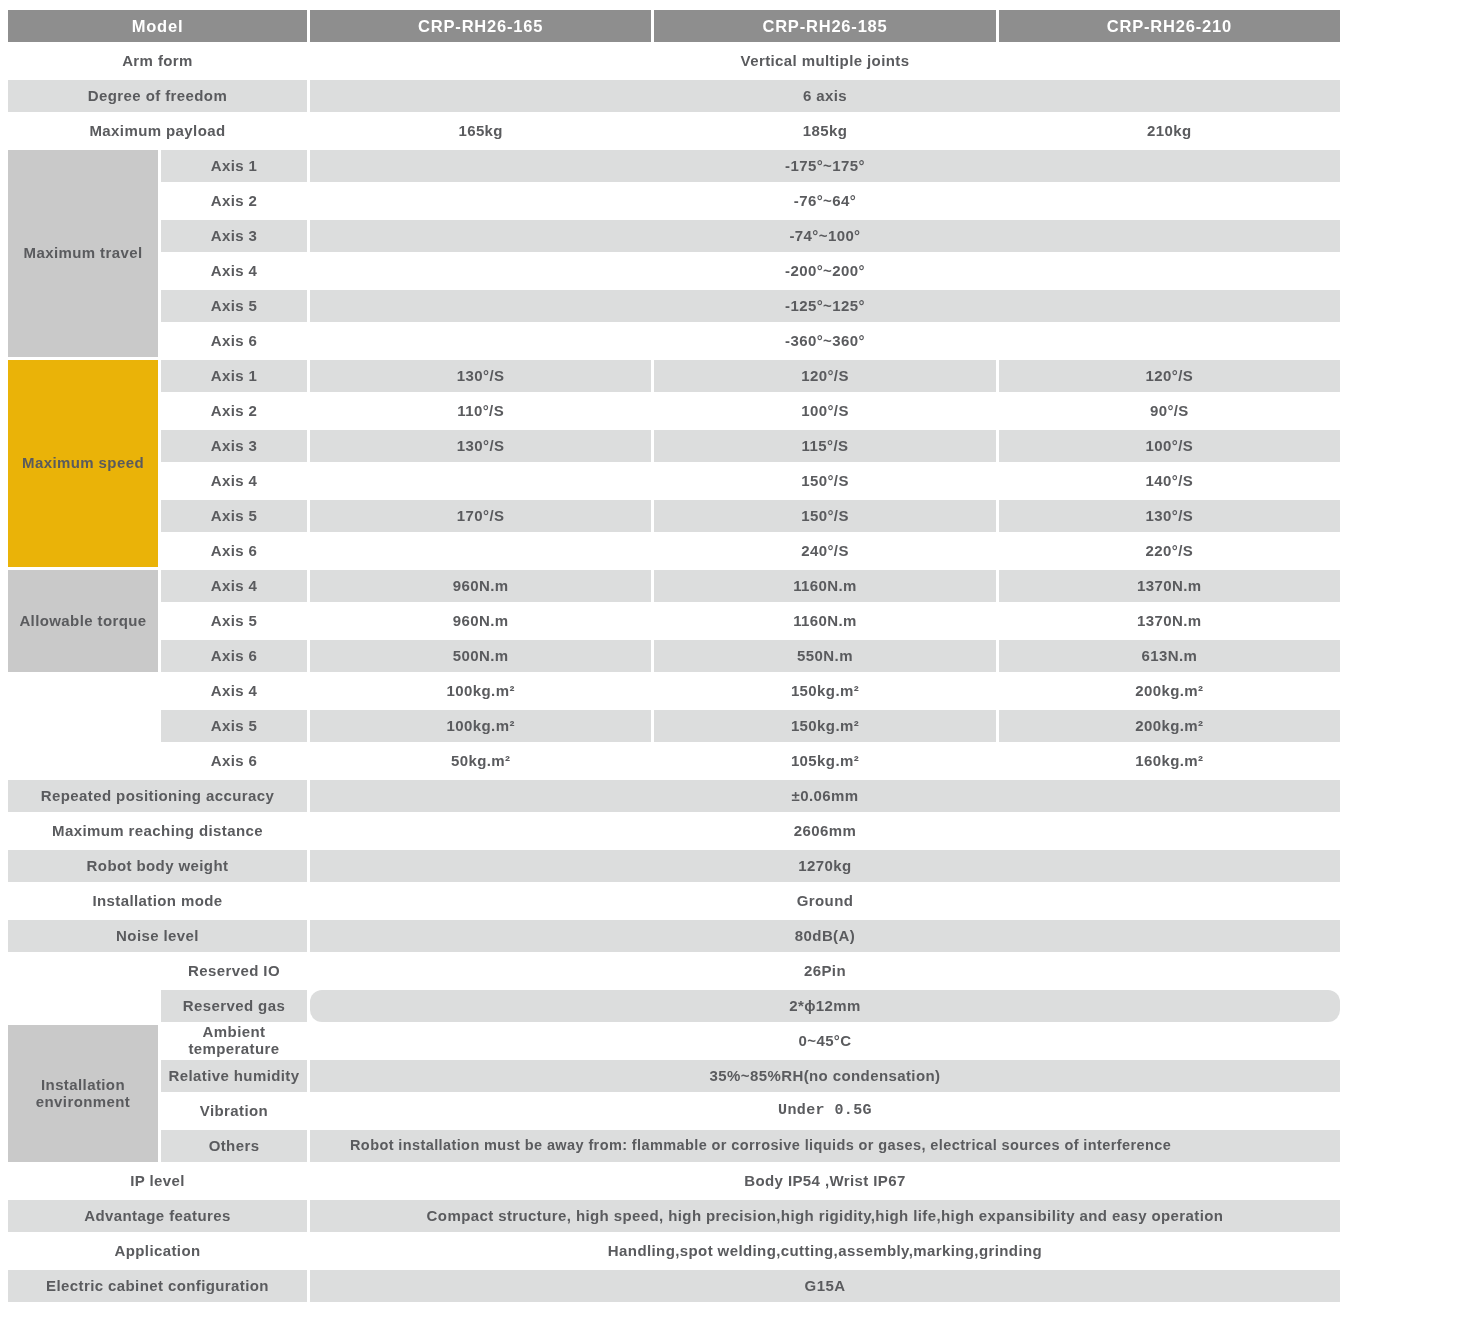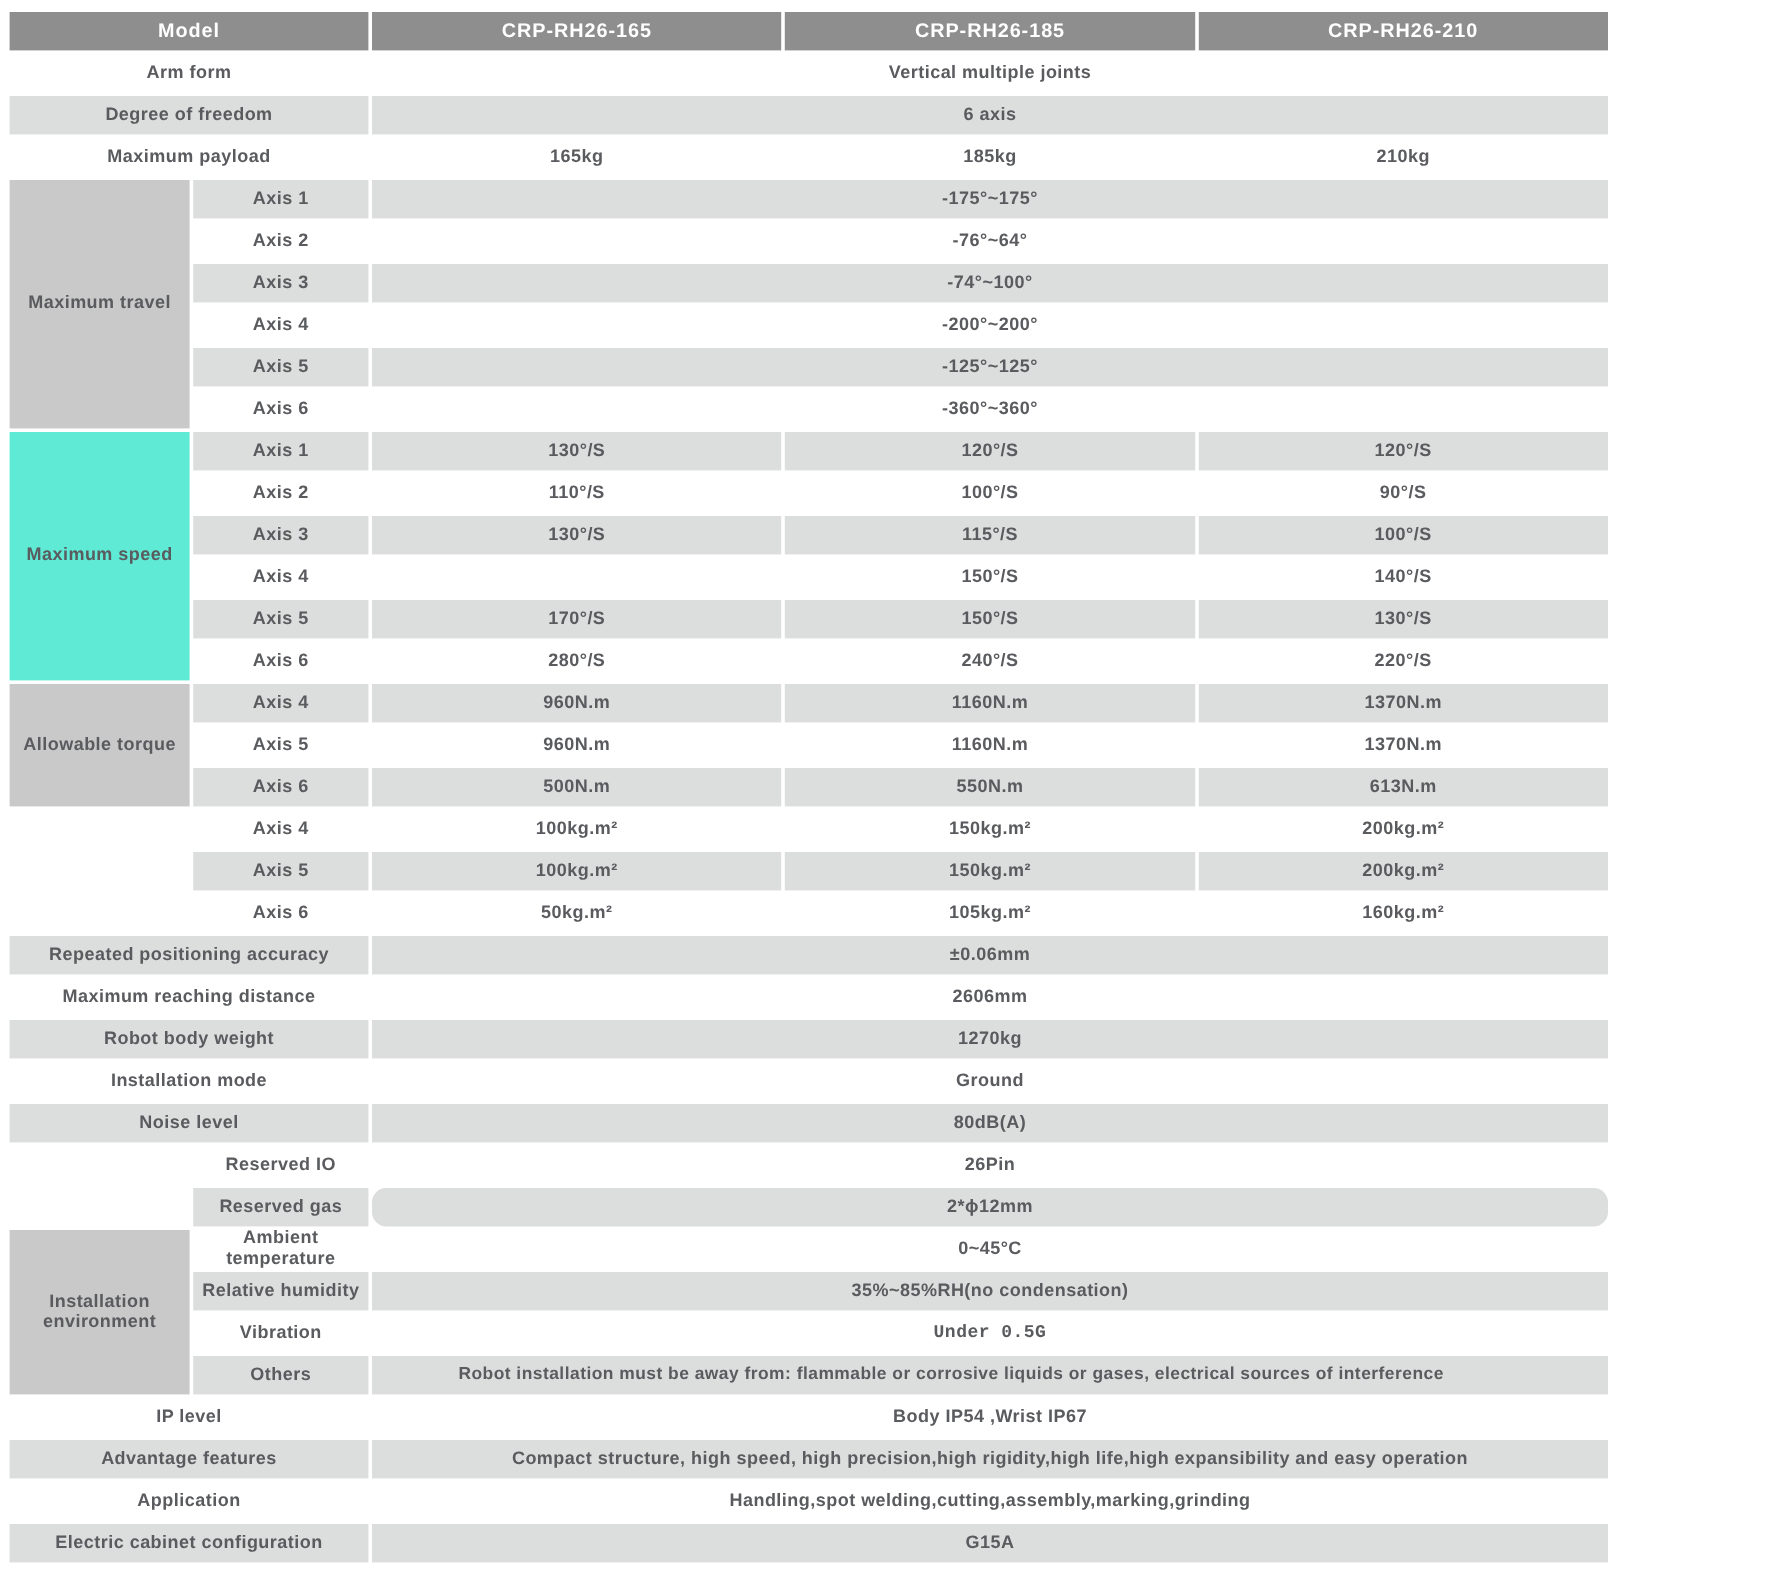--- a/index.html
+++ b/index.html
@@ -19,24 +19,24 @@
     display:flex; align-items:center; justify-content:center;
     text-align:center;
     color:#5a5b5e; font-weight:bold; font-size:15px;
     letter-spacing:0.4px; line-height:1.12;
     padding:0 4px; box-sizing:border-box;
   }
   .hdr { background:#8e8e8e; color:#ffffff; font-size:16.5px; letter-spacing:0.8px; }
   .g  { background:#dcdddd; }
   .w  { background:#ffffff; }
   .gd { background:#c9c9c9; }
-  .gl { background:#5eead4; }
+  .gl { background:#eab308; }
   .left {
     justify-content:flex-start; text-align:left;
-    padding-left:72px; padding-right:46px; font-size:14.5px; line-height:1.1;
+    padding-left:40px; padding-right:46px; font-size:14.5px; line-height:1.1;
   }
 </style>
 </head>
 <body>
 
 <div class="spec-table" id="spec-table">
     <div class="c hdr" style="grid-area: 1 / 1 / auto / span 2;">Model</div>
     <div class="c hdr" style="grid-area: 1 / 3;">CRP-RH26-165</div>
     <div class="c hdr" style="grid-area: 1 / 4;">CRP-RH26-185</div>
     <div class="c hdr" style="grid-area: 1 / 5;">CRP-RH26-210</div>
@@ -75,21 +75,20 @@
     <div class="c g" style="grid-area: 13 / 4;">115°/S</div>
     <div class="c g" style="grid-area: 13 / 5;">100°/S</div>
     <div class="c w" style="grid-area: 14 / 2;">Axis 4</div>
     <div class="c w" style="grid-area: 14 / 4;">150°/S</div>
     <div class="c w" style="grid-area: 14 / 5;">140°/S</div>
     <div class="c g" style="grid-area: 15 / 2;">Axis 5</div>
     <div class="c g" style="grid-area: 15 / 3;">170°/S</div>
     <div class="c g" style="grid-area: 15 / 4;">150°/S</div>
     <div class="c g" style="grid-area: 15 / 5;">130°/S</div>
     <div class="c w" style="grid-area: 16 / 2;">Axis 6</div>
-    <div class="c w" style="grid-area: 16 / 3;">280°/S</div>
     <div class="c w" style="grid-area: 16 / 4;">240°/S</div>
     <div class="c w" style="grid-area: 16 / 5;">220°/S</div>
     <div class="c gd" style="grid-area: 17 / 1 / span 3;">Allowable torque</div>
     <div class="c g" style="grid-area: 17 / 2;">Axis 4</div>
     <div class="c g" style="grid-area: 17 / 3;">960N.m</div>
     <div class="c g" style="grid-area: 17 / 4;">1160N.m</div>
     <div class="c g" style="grid-area: 17 / 5;">1370N.m</div>
     <div class="c w" style="grid-area: 18 / 2;">Axis 5</div>
     <div class="c w" style="grid-area: 18 / 3;">960N.m</div>
     <div class="c w" style="grid-area: 18 / 4;">1160N.m</div>

